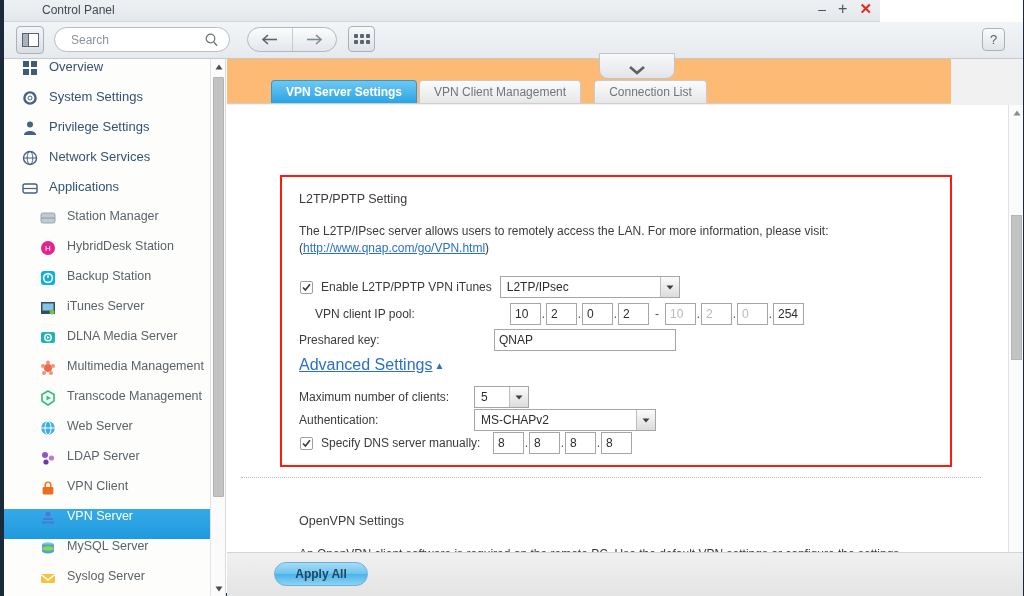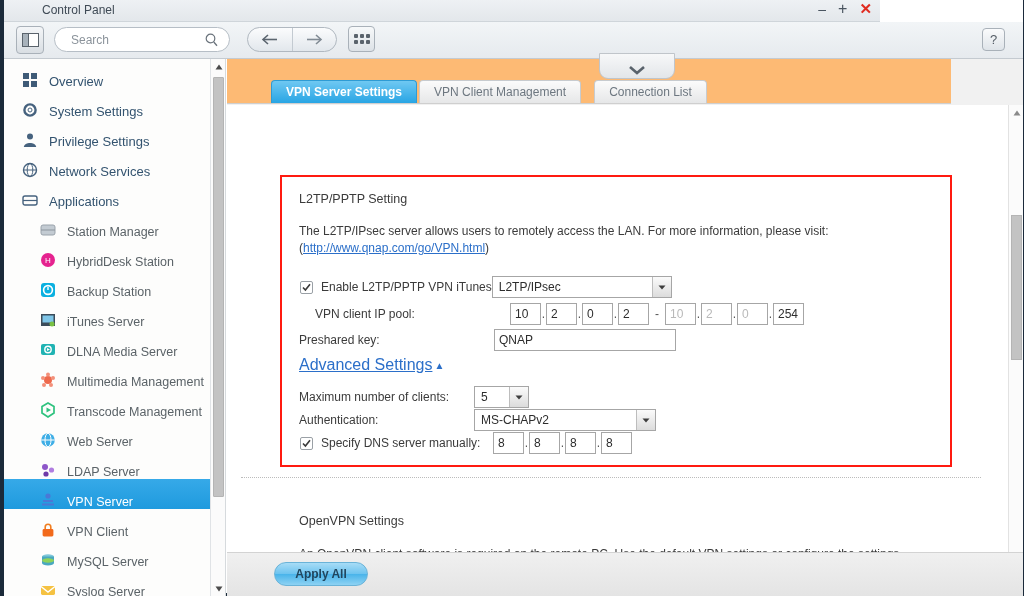--- a/index.html
+++ b/index.html
@@ -106,21 +106,21 @@
 
   
   .sidebar {
     position: absolute; left: 0; top: 59px;
     width: 222px; height: 537px;
     background: #fdfdfc;
     border-right: 1px solid #d6dadd;
     overflow: hidden;
   }
   .nav-item {
-    display: flex; align-items: flex-end;
+    display: flex; align-items: flex-start;
     height: 30px; padding-left: 16px;
     font-size: 12.5px; color: #3f5b77;
   }
   .nav-item .ico {
     width: 20px; height: 18px; margin-right: 9px;
     display: flex; align-items: center; justify-content: center;
     flex: 0 0 20px;
   }
   .nav-item.top { color: #33536f; font-size: 13px; }
   .nav-item.sub {
@@ -472,38 +472,38 @@
         <div class="nav-item sub">
           <span class="ico">
             <svg width="16" height="16" viewBox="0 0 16 16">
               <circle cx="5" cy="5" r="3" fill="#8e57c9"></circle>
               <circle cx="11.5" cy="8" r="2.6" fill="#b07de0"></circle>
               <circle cx="6" cy="12" r="2.6" fill="#6f3aa8"></circle>
             </svg>
           </span>
           <span>LDAP Server</span>
         </div>
+        <div class="nav-item sub">
+          <span class="ico">
+            <svg width="16" height="16" viewBox="0 0 16 16">
+              <path d="M5.2 7 V5 a2.8 2.8 0 0 1 5.6 0 V7" fill="none" stroke="#f07e1f" stroke-width="1.6"></path>
+              <rect x="2.6" y="7" width="10.8" height="7.5" rx="1.4" fill="#f26a1b"></rect>
+            </svg>
+          </span>
+          <span>VPN Client</span>
+        </div>
         <div class="nav-item sub active">
           <span class="ico">
             <svg width="16" height="16" viewBox="0 0 16 16">
               <circle cx="8" cy="4" r="2.6" fill="#4a78d6"></circle>
               <rect x="3" y="8" width="10" height="2" fill="#4a78d6"></rect>
               <rect x="2" y="11.5" width="12" height="2" fill="#4a78d6"></rect>
             </svg>
           </span>
           <span>VPN Server</span>
-        </div>
-        <div class="nav-item sub">
-          <span class="ico">
-            <svg width="16" height="16" viewBox="0 0 16 16">
-              <path d="M5.2 7 V5 a2.8 2.8 0 0 1 5.6 0 V7" fill="none" stroke="#f07e1f" stroke-width="1.6"></path>
-              <rect x="2.6" y="7" width="10.8" height="7.5" rx="1.4" fill="#f26a1b"></rect>
-            </svg>
-          </span>
-          <span>VPN Client</span>
         </div>
         <div class="nav-item sub">
           <span class="ico">
             <svg width="16" height="16" viewBox="0 0 16 16">
               <ellipse cx="8" cy="4.6" rx="6" ry="2.4" fill="#7fc7d9"></ellipse>
               <path d="M2 4.6 V11 a6 2.4 0 0 0 12 0 V4.6" fill="#4aa8c0"></path>
               <ellipse cx="8" cy="8.5" rx="6" ry="2.2" fill="#8fd35a"></ellipse>
             </svg>
           </span>
           <span>MySQL Server</span>
@@ -566,21 +566,21 @@
         <span>(</span><span class="link">http://www.qnap.com/go/VPN.html</span><span>)</span>
       </div>
 
       <div class="row" style="left:73px; top:171px;">
         <span class="cbox">
           <svg width="9" height="9" viewBox="0 0 9 9">
               <polyline points="1,4.5 3.4,7 8,1.2" fill="none" stroke="#3a3a3a" stroke-width="1.6"></polyline>
             </svg>
         </span>
         <span class="lbl">Enable L2TP/PPTP VPN iTunes</span>
-        <span class="sel" style="width:180px; margin-left:0;">
+        <span class="sel" style="width:180px; margin-left:8px;">
           <span>L2TP/IPsec</span>
           <span class="arrow">
             <svg width="8" height="5" viewBox="0 0 8 5">
                 <polygon points="0.5,0.5 7.5,0.5 4,4.5" fill="#3d3d3d"></polygon>
               </svg>
           </span>
         </span>
       </div>
 
       <div class="row" style="left:88px; top:198px;">

